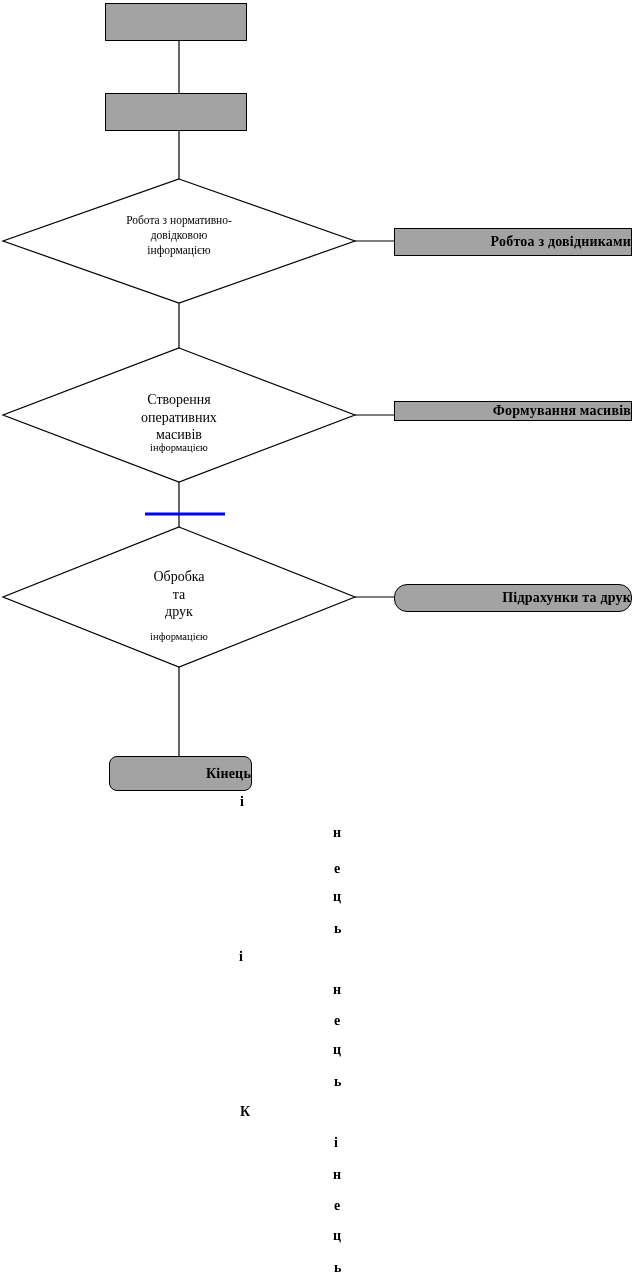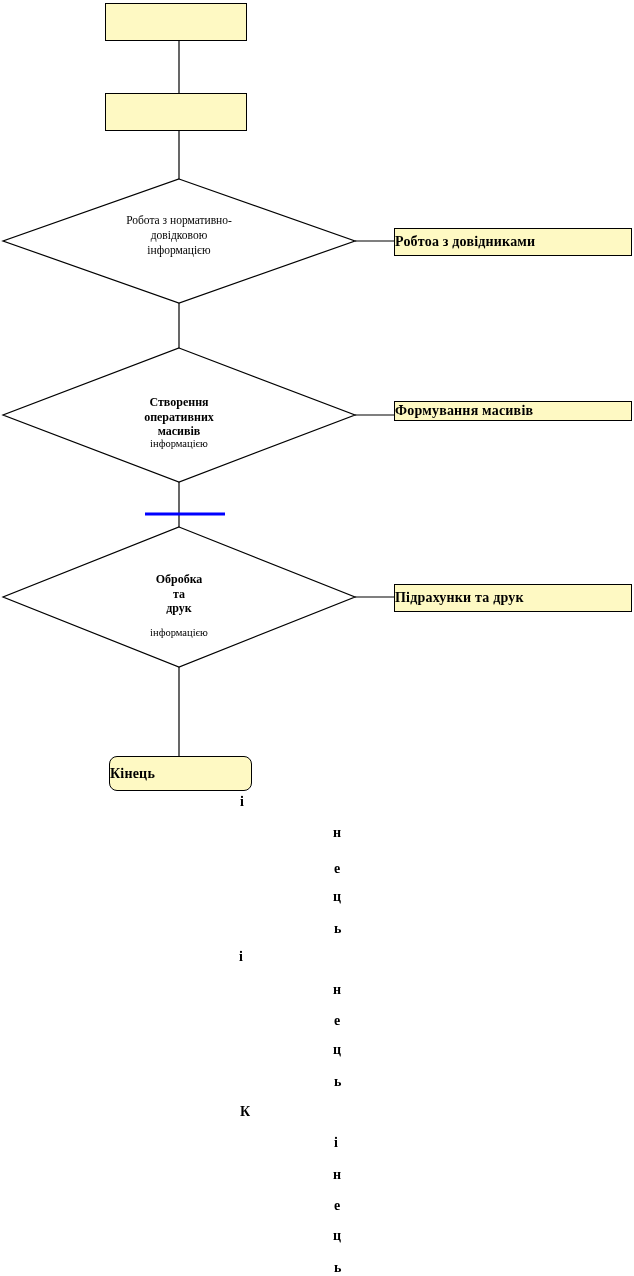--- a/index.html
+++ b/index.html
@@ -9,32 +9,32 @@
     color:#000000;
   }
   #canvas{position:absolute;left:0;top:0;width:634px;height:1276px;}
   svg.layer{position:absolute;left:0;top:0;width:634px;height:1276px;pointer-events:none;}
 
   .node{position:absolute;box-sizing:border-box;}
 
   
   .box{
     border:1.4px solid #000000;
-    background:#fef9c3;
-    display:flex;align-items:center;justify-content:flex-start;
+    background:#a3a3a3;
+    display:flex;align-items:center;justify-content:flex-end;
     text-align:center;
   }
   .box .lbl{font-size:14px;font-weight:bold;line-height:1.1;letter-spacing:.2px;}
 
   
   .dtext{
     position:absolute;text-align:center;line-height:1.22;
     display:flex;flex-direction:column;align-items:center;justify-content:center;
   }
-  .dtext .main{font-size:12px;font-weight:bold;}
+  .dtext .main{font-size:14px;font-weight:normal;}
   .dtext .main.plain{font-weight:normal;font-size:11.5px;line-height:1.3;}
   .dtext .sub{font-size:10.5px;font-weight:normal;margin-top:-1px;}
 
   
   .stray{
     position:absolute;font-size:14px;font-weight:bold;
     font-family:"Liberation Serif","DejaVu Serif",serif;
     line-height:1;
   }
 </style>
@@ -75,21 +75,21 @@
   </div>
 
   <div class="node box" style="left:394px;top:228px;width:238px;height:28px;">
     <span class="lbl">Робтоа з довідниками</span>
   </div>
 
   <div class="node box" style="left:394px;top:401px;width:238px;height:20px;">
     <span class="lbl">Формування масивів</span>
   </div>
 
-  <div class="node box" style="left:394px;top:584px;width:238px;height:28px;">
+  <div class="node box" style="left:394px;top:584px;width:238px;height:28px;border-radius:13px;">
     <span class="lbl">Підрахунки та друк</span>
   </div>
 
   <div class="node box" style="left:109px;top:756px;width:143px;height:35px;border-radius:8px;">
     <span class="lbl">Кінець</span>
   </div>
 
   <div class="dtext" style="left:79px;top:205px;width:200px;height:60px;">
     <span class="main plain">Робота з нормативно-<br>довідковою<br>інформацією</span>
     <span class="sub"></span>

